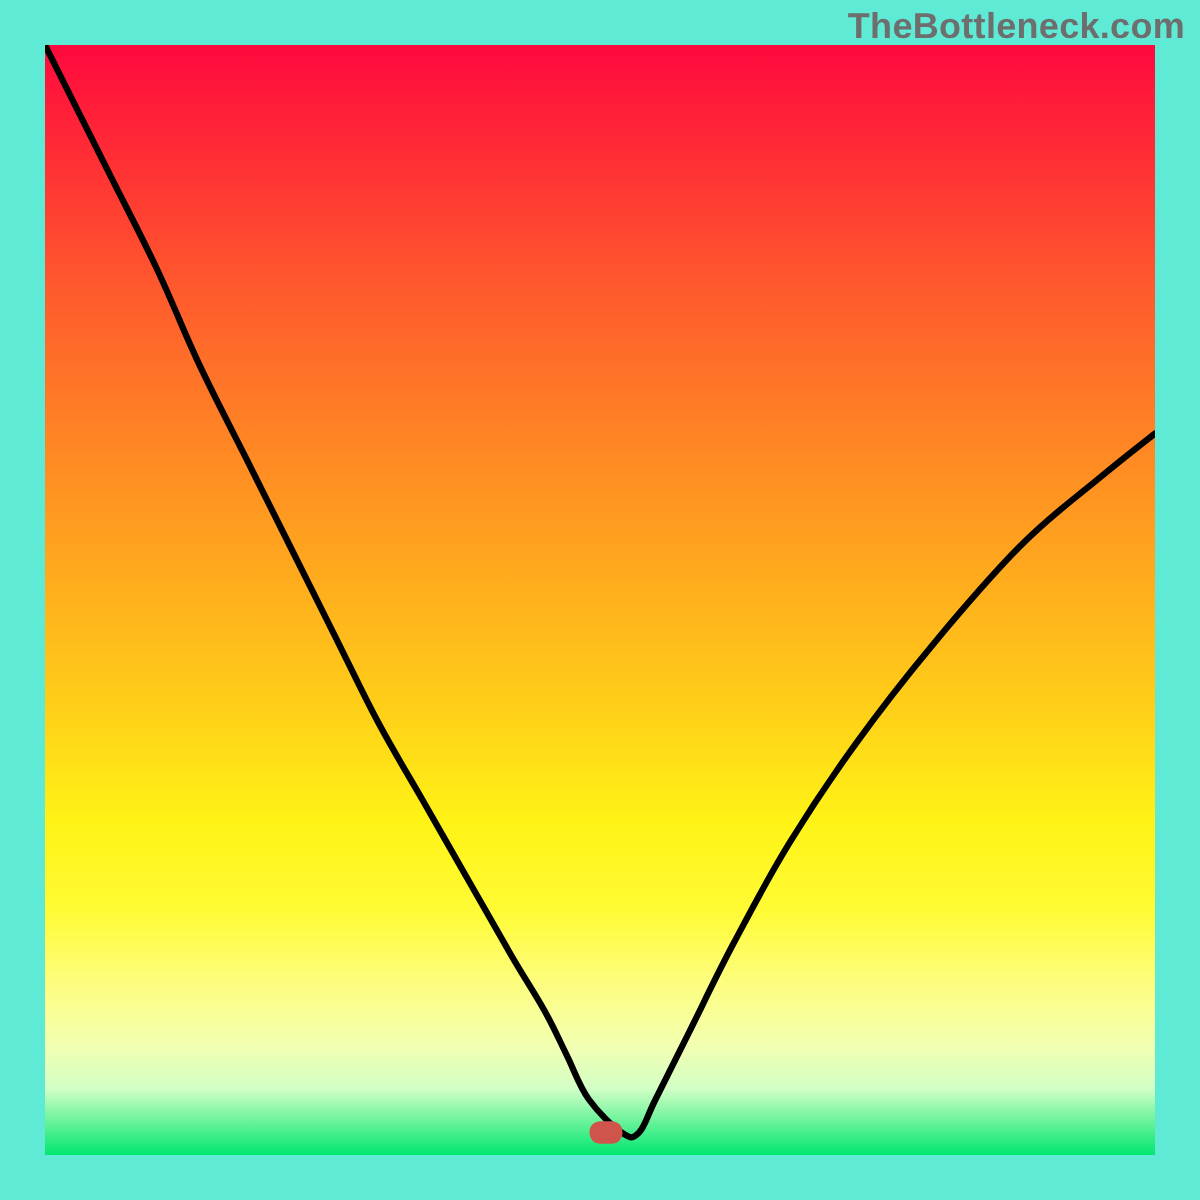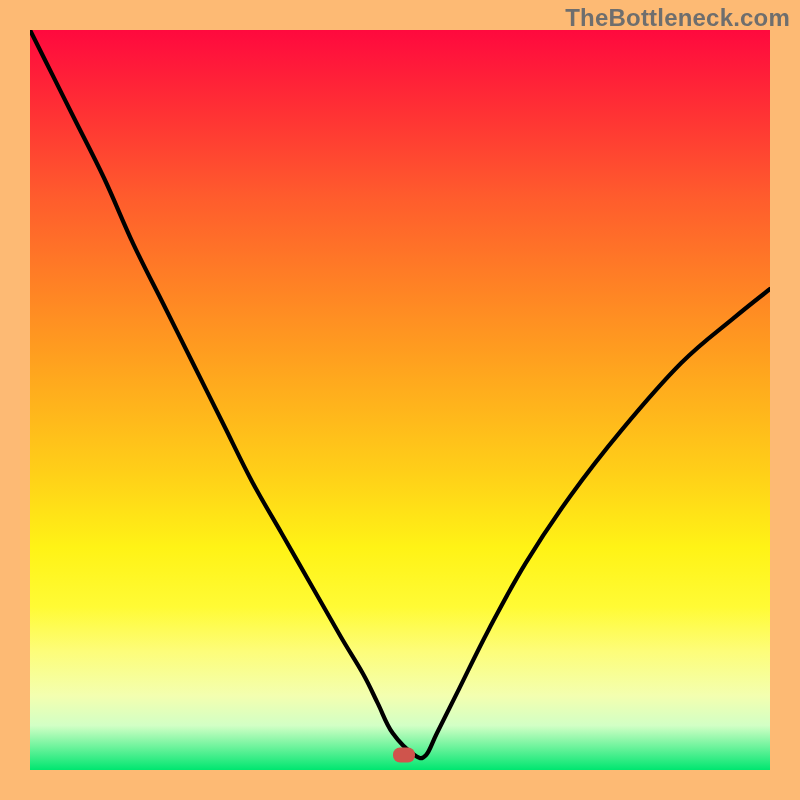--- a/index.html
+++ b/index.html
@@ -8,21 +8,21 @@
     width: 800px;
     height: 800px;
     background: #000;
     overflow: hidden;
     font-family: Arial, Helvetica, sans-serif;
   }
   .frame {
     position: relative;
     width: 800px;
     height: 800px;
-    background: #fdba74;
+    background: #5eead4;
   }
   .watermark {
     position: absolute;
     top: 4px;
     right: 10px;
     color: #6e6e6e;
     font-size: 24px;
     font-weight: 600;
     letter-spacing: 0.2px;
     z-index: 30;

